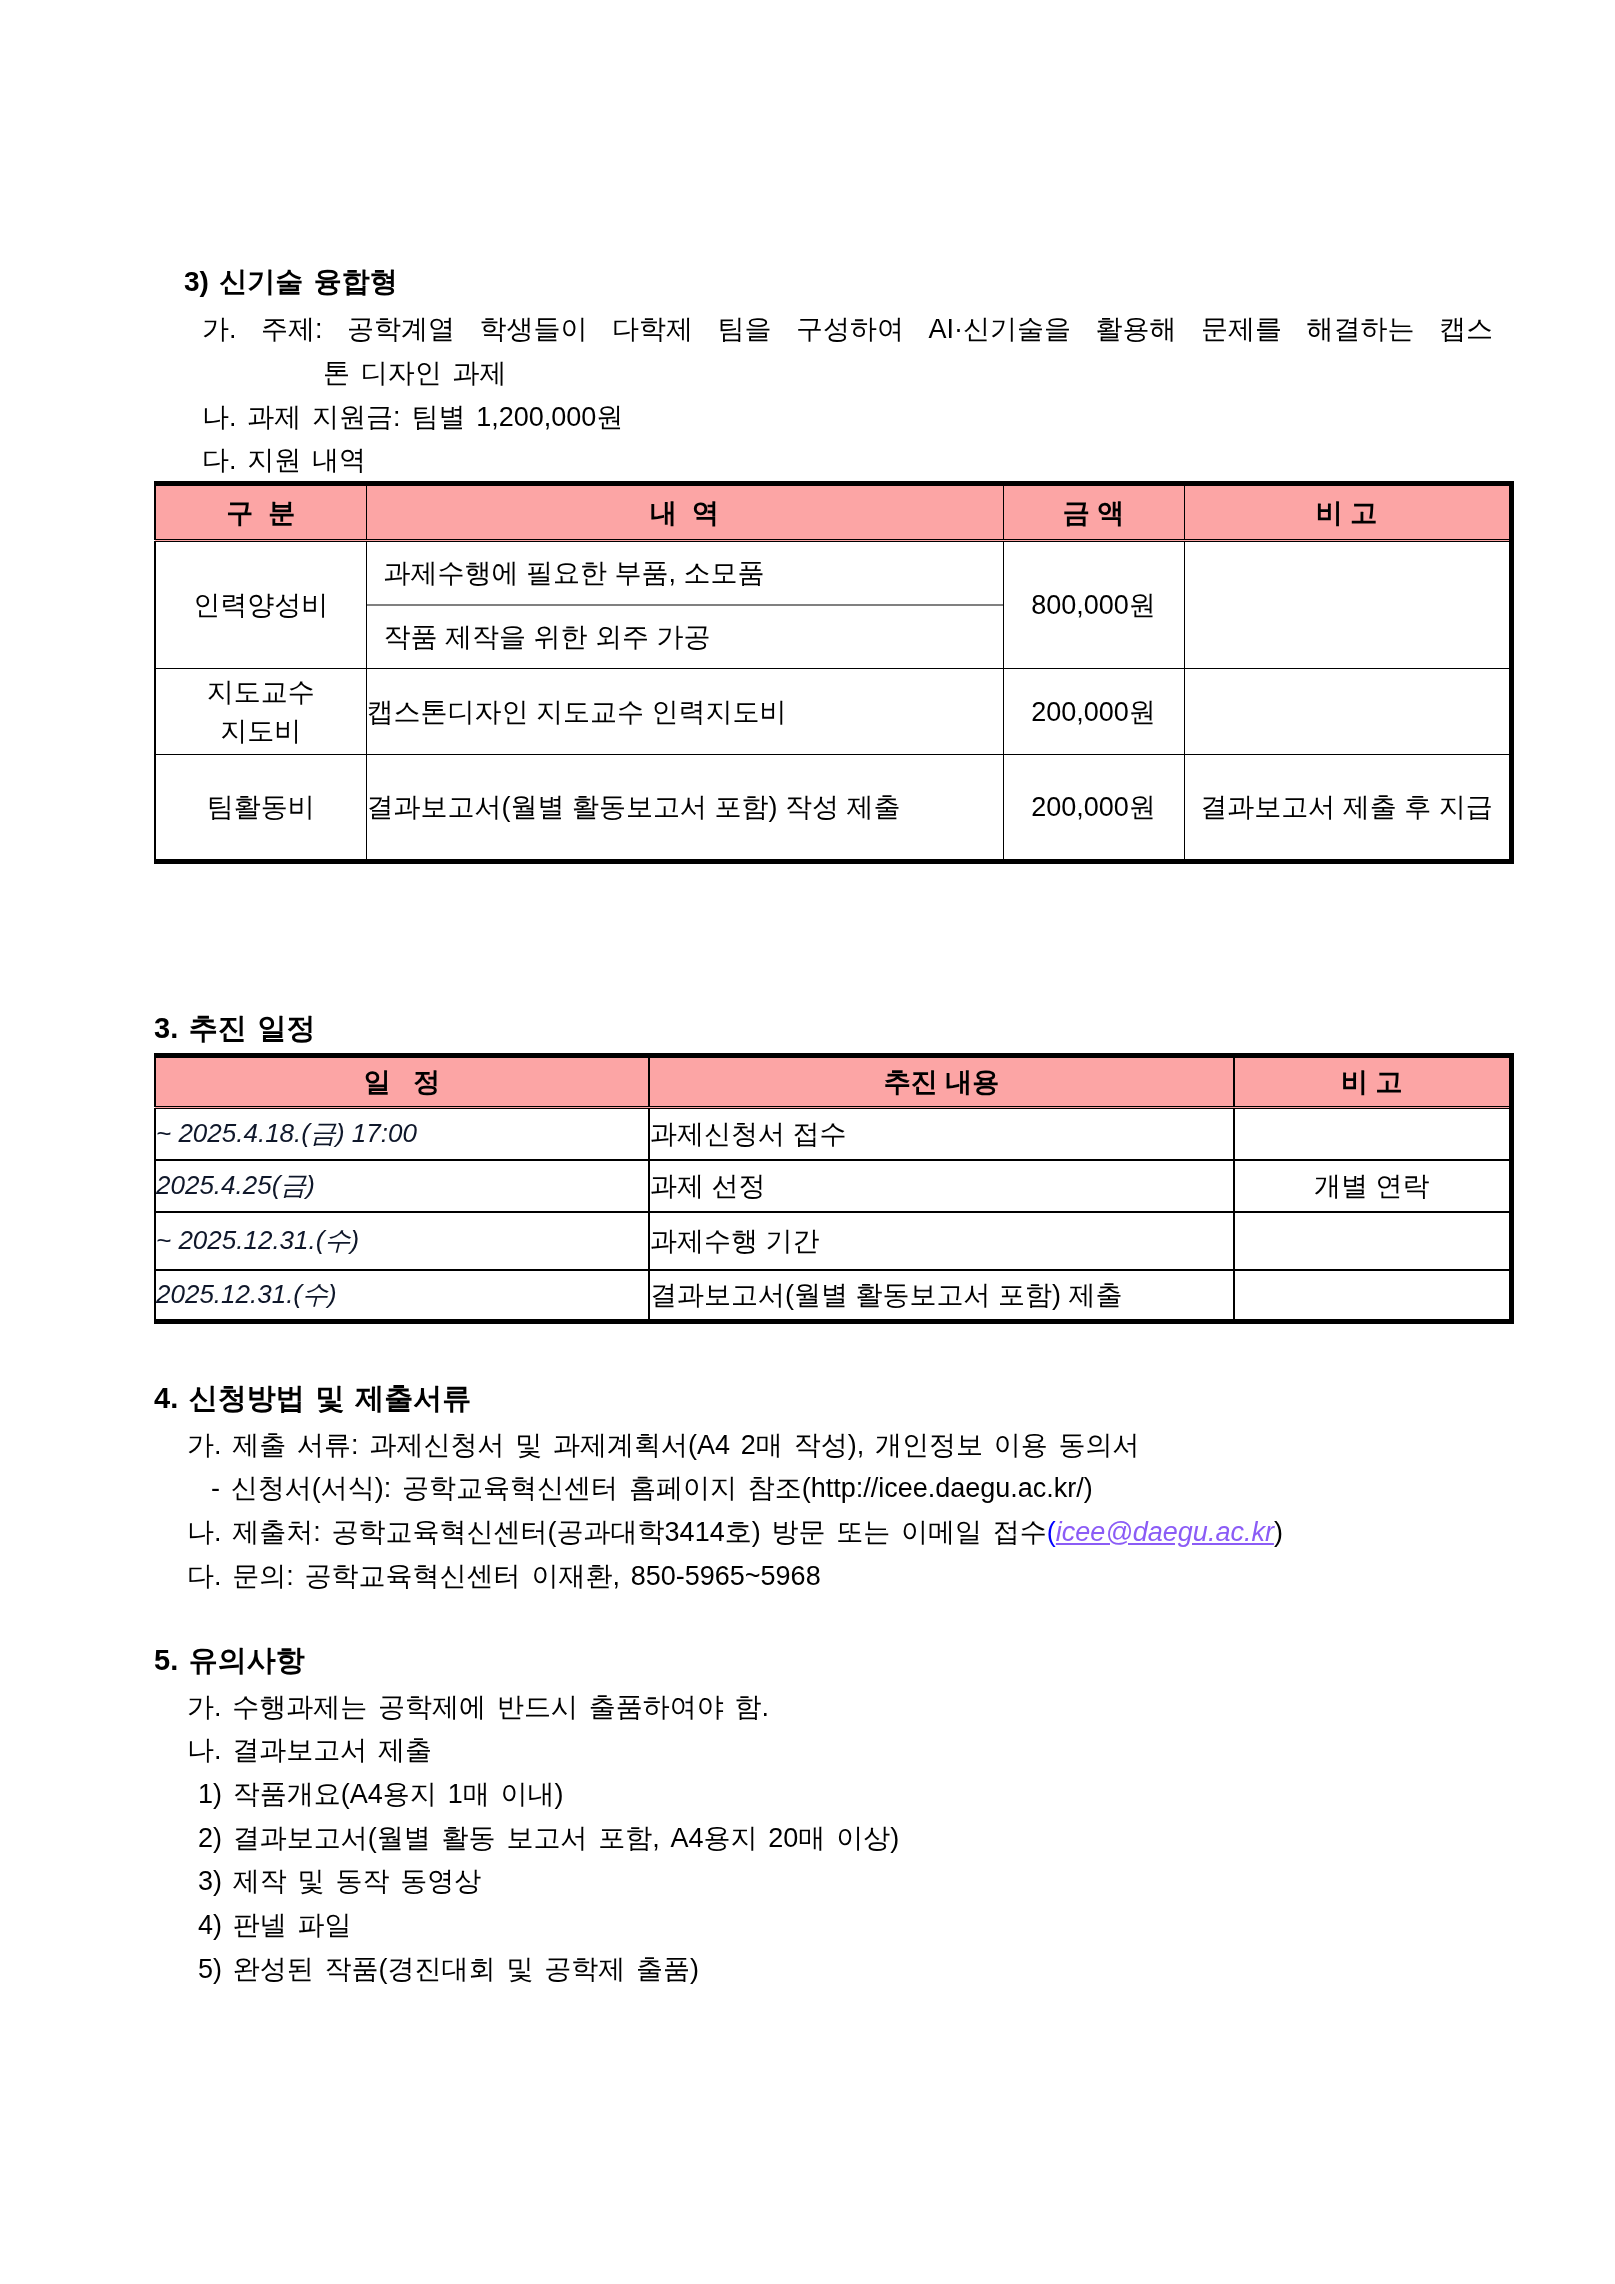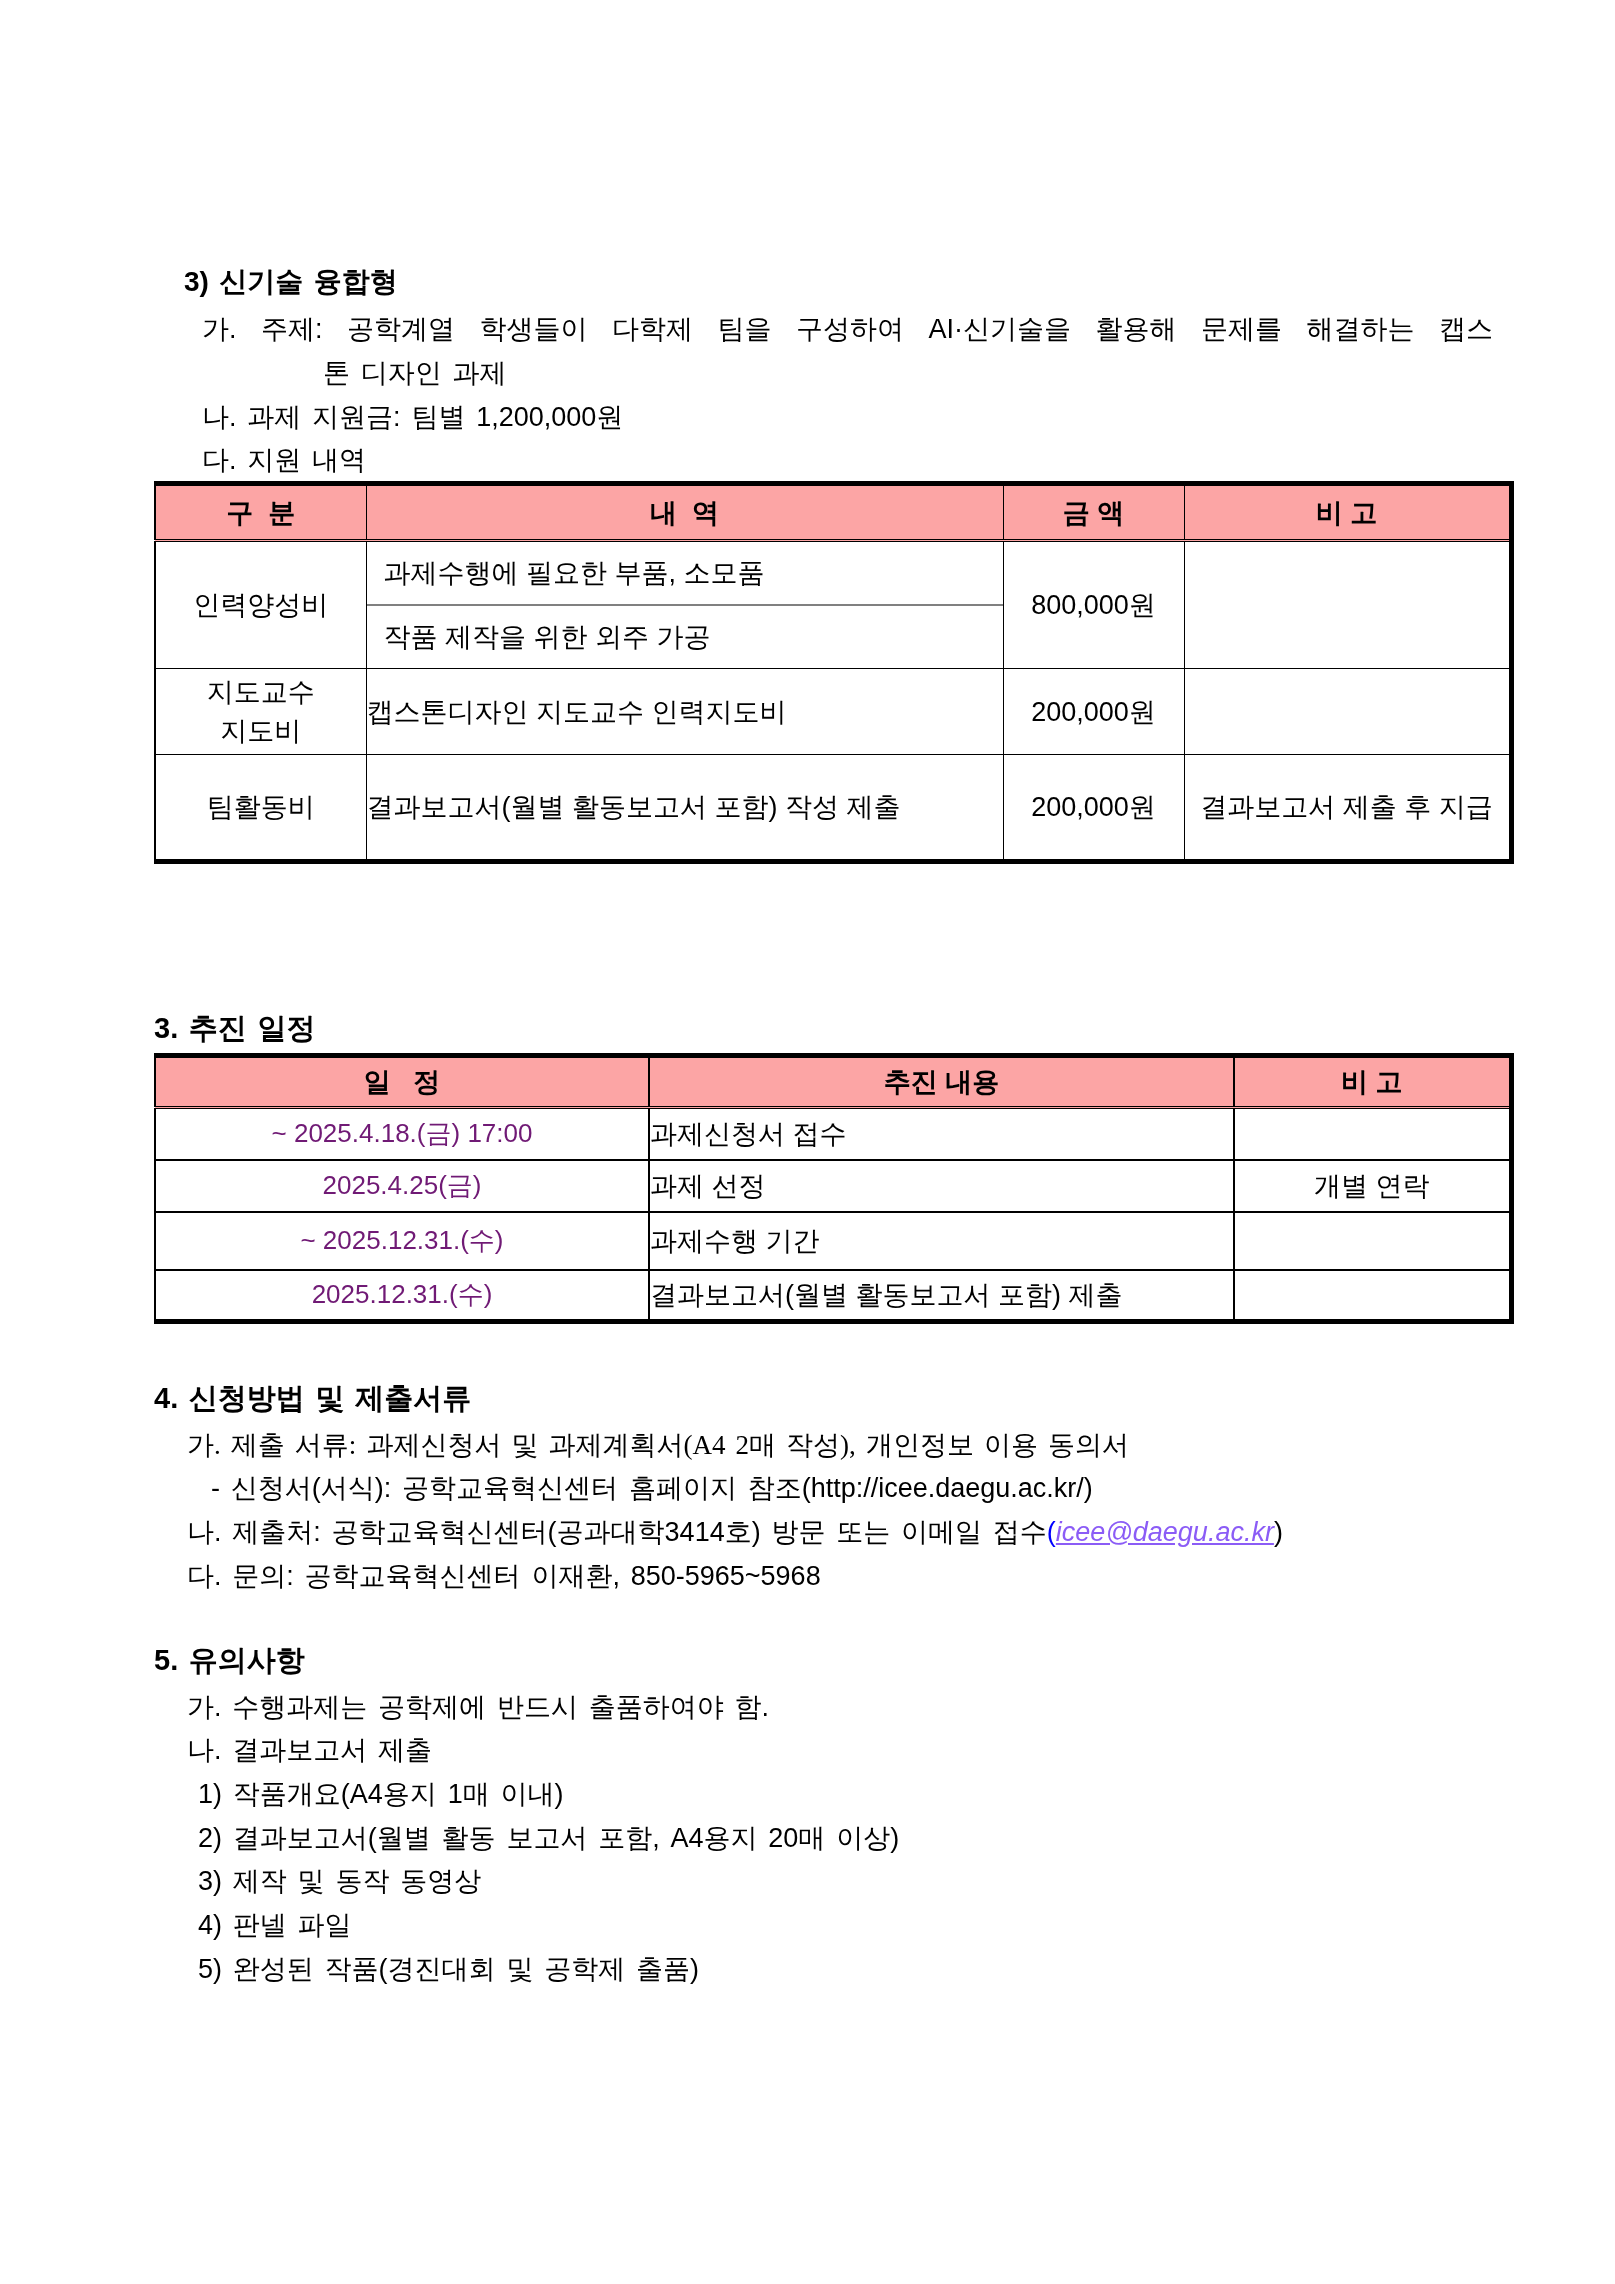--- a/index.html
+++ b/index.html
@@ -69,23 +69,24 @@
   td.splitcell{padding:0;}
   .half{
     display:flex;align-items:center;
     height:62px;padding-left:17px;
   }
   .half.top{border-bottom:2.6px solid #808080;}
   
   table.sched td{border:2px solid #000;}
   table.sched td.hd{border-bottom:3.9px double #000 !important;}
   td.date{
-    text-align:center;
-    color:#701a75;
+    text-align:left;
+    color:#0f172a;
     font-size:26px;
+    font-style:italic;
   }
   
   .email-link{
     color:#8b5cf6;
     text-decoration:underline;
     cursor:pointer;
     font-style:italic;
   }
   .blue{color:#0000ff;}
 </style>
@@ -171,21 +172,21 @@
       </tr>
       <tr style="height:52px;">
         <td class="date">2025.12.31.(수)</td>
         <td class="detail">결과보고서(월별 활동보고서 포함) 제출</td>
         <td class="center"></td>
       </tr>
     </tbody>
   </table>
 
   <div class="h" style="top:1381px;left:154px;text-align:center;">4. 신청방법 및 제출서류</div>
-  <div class="line" style="top:1428px;left:187px;font-family:Liberation Serif, serif;">가. 제출 서류: 과제신청서 및 과제계획서(A4 2매 작성), 개인정보 이용 동의서</div>
+  <div class="line" style="top:1428px;left:187px;">가. 제출 서류: 과제신청서 및 과제계획서(A4 2매 작성), 개인정보 이용 동의서</div>
   <div class="line" style="top:1471px;left:211px;">- 신청서(서식): 공학교육혁신센터 홈페이지 참조(http://icee.daegu.ac.kr/)</div>
   <div class="line" style="top:1515px;left:187px;">
     <span>나. 제출처: 공학교육혁신센터(공과대학3414호) 방문 또는 이메일 접수</span><span class="blue">(</span><a class="email-link">icee@daegu.ac.kr</a><span>)</span>
   </div>
   <div class="line" style="top:1559px;left:187px;">다. 문의: 공학교육혁신센터 이재환, 850-5965~5968</div>
 
   <div class="h" style="top:1643px;left:154px;">5. 유의사항</div>
   <div class="line" style="top:1690px;left:187px;">가. 수행과제는 공학제에 반드시 출품하여야 함.</div>
   <div class="line" style="top:1733px;left:187px;">나. 결과보고서 제출</div>
   <div class="line" style="top:1777px;left:198px;">1) 작품개요(A4용지 1매 이내)</div>

